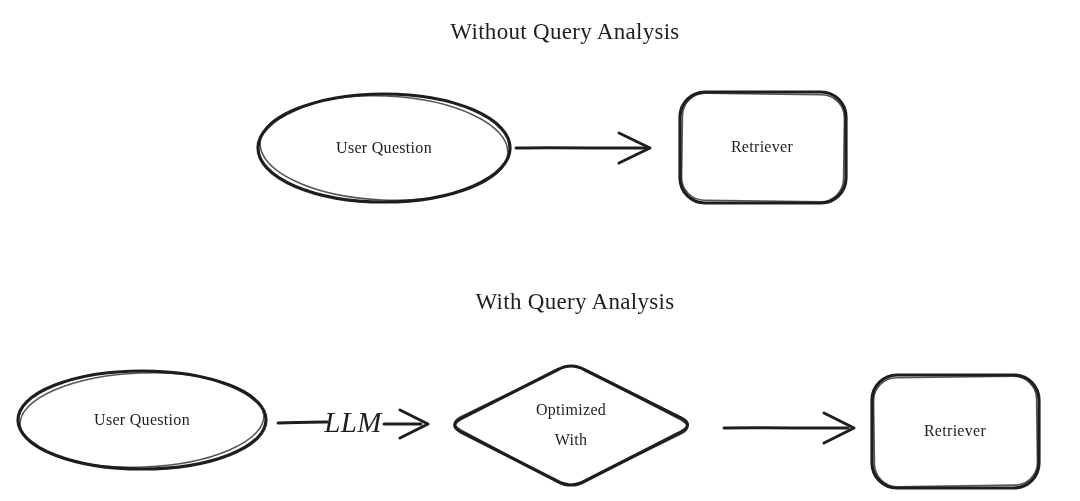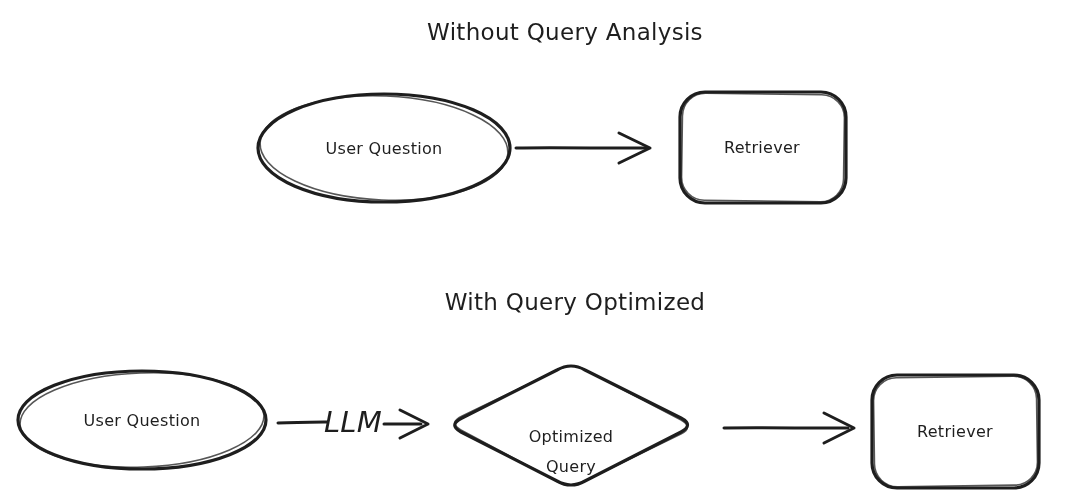--- a/index.html
+++ b/index.html
@@ -34,25 +34,26 @@
     stroke-linecap: round;
     stroke-linejoin: round;
   }
   .lbl {
     position: absolute;
     transform: translate(-50%, -50%);
     color: #1e1e1e;
     white-space: nowrap;
     text-align: center;
     letter-spacing: 0.3px;
+    font-family: Liberation Serif, serif;
   }
   .title { font-size: 23px; }
   .node-label { font-size: 16px; }
   .edge-label { font-size: 29px; font-style: italic; }
-  .diamond-label { line-height: 30px; margin-top: 27px; }
+  .diamond-label { line-height: 30px; }
 </style>
 </head>
 <body>
 
 <div class="canvas">
 
   <svg width="1080" height="501" viewBox="0 0 1080 501">
 
     <g>
       <ellipse class="shape" cx="384" cy="148" rx="126" ry="54"></ellipse>
@@ -83,26 +84,26 @@
       <rect class="shape2" x="874" y="377" width="163" height="109" rx="23" transform="rotate(-0.8 955 431)"></rect>
     </g>
   </svg>
 
   <div class="lbl title" style="left:565px; top:32px;">Without Query Analysis</div>
 
   <div class="lbl node-label" style="left:384px; top:148px;">User Question</div>
 
   <div class="lbl node-label" style="left:762px; top:147px;">Retriever</div>
 
-  <div class="lbl title" style="left:575px; top:302px;">With Query Optimized</div>
+  <div class="lbl title" style="left:575px; top:302px;">With Query Analysis</div>
 
   <div class="lbl node-label" style="left:142px; top:420px;">User Question</div>
 
   <div class="lbl edge-label" style="left:353px; top:422px;">LLM</div>
 
   <div class="lbl node-label diamond-label" style="left:571px; top:425px;">
     <div>Optimized</div>
-    <div>Query</div>
+    <div>With</div>
   </div>
 
   <div class="lbl node-label" style="left:955px; top:431px;">Retriever</div>
 
 </div>
 
 </body></html>

